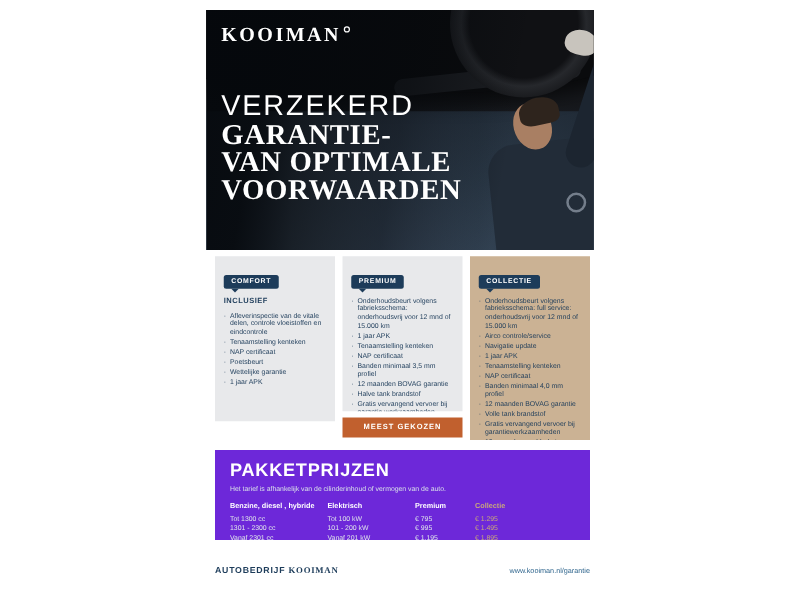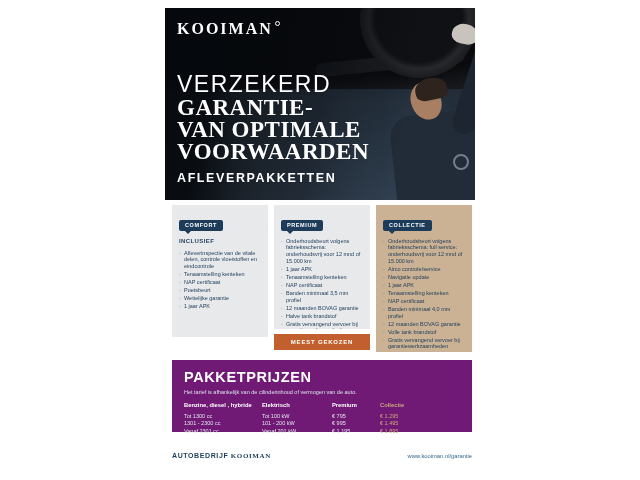--- a/index.html
+++ b/index.html
@@ -60,21 +60,21 @@
           border-left:3px solid transparent; border-right:3px solid transparent; border-top:3px solid #1d3c5a; }
   .panel-heading { font-weight:bold; font-size:6px; letter-spacing:.4px; margin-bottom:6px; }
   .panel ul { list-style:none; }
   .panel li { font-size:5.5px; line-height:6.8px; padding-left:5px; position:relative; margin-bottom:1.2px; }
   .panel li::before { content:"·"; position:absolute; left:0; top:0; }
   .chosen-btn { display:block; width:96px; margin-top:5px; background:#c1602e; color:#ffffff; border:none;
           font-family:"Liberation Sans", sans-serif; font-weight:bold; font-size:6px; letter-spacing:.8px;
           padding:5px 0; text-align:center; cursor:pointer; }
 
   
-  .pricing { position:absolute; left:172px; top:360px; width:300px; height:72px; background:#701a75;
+  .pricing { position:absolute; left:172px; top:360px; width:300px; height:72px; background:#6d28d9;
           color:#ffffff; padding:9px 12px; }
   .pricing-title { font-weight:bold; font-size:14.5px; letter-spacing:.6px; }
   .pricing-sub { font-size:5.5px; color:#d9e1e8; margin-top:3.5px; }
   .price-table { margin-top:6px; display:grid; grid-template-columns:78px 70px 48px auto; row-gap:0; }
   .pt-head { font-size:5.8px; font-weight:bold; line-height:9px; }
   .pt-cell { font-size:5.5px; line-height:7.5px; color:#dfe5ea; }
   .pt-head.collectie, .pt-cell.collectie { color:#c8a77c; }
   .pt-spacer { height:3px; grid-column:1 / 5; }
 
   
@@ -104,21 +104,20 @@
 
     <div class="logo"><span>KOOIMAN</span><span class="logo-ring"></span></div>
 
     <div class="headline">
       <div class="l1">VERZEKERD</div>
       <div class="serif">GARANTIE-</div>
       <div class="serif">VAN OPTIMALE</div>
       <div class="serif">VOORWAARDEN</div>
     </div>
 
-    <div class="hero-banner">AFLEVERPAKKETTEN</div>
   </div>
 
   <div class="packages">
 
     <div>
       <div class="panel grey panel-1">
         <span class="badge"><span>COMFORT</span><span class="badge-pointer"></span></span>
         <div class="panel-heading">INCLUSIEF</div>
         <ul>
           <li>Afleverinspectie van de vitale delen, controle vloeistoffen en eindcontrole</li>

